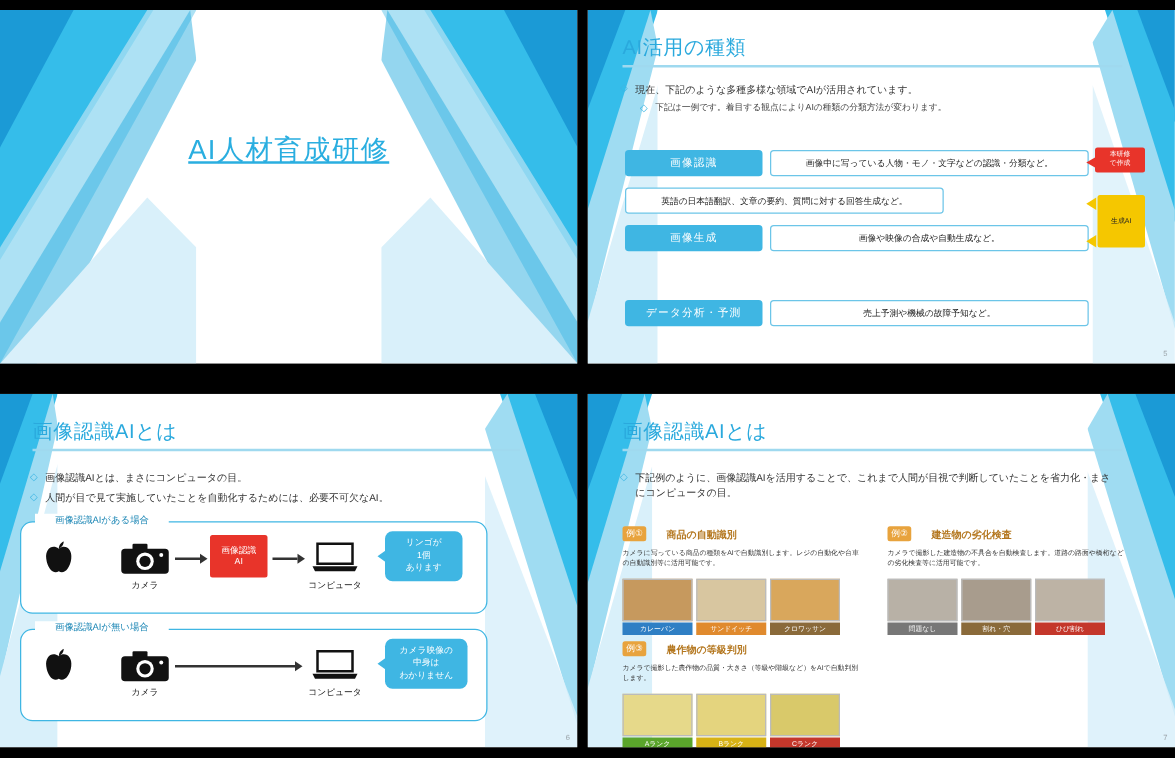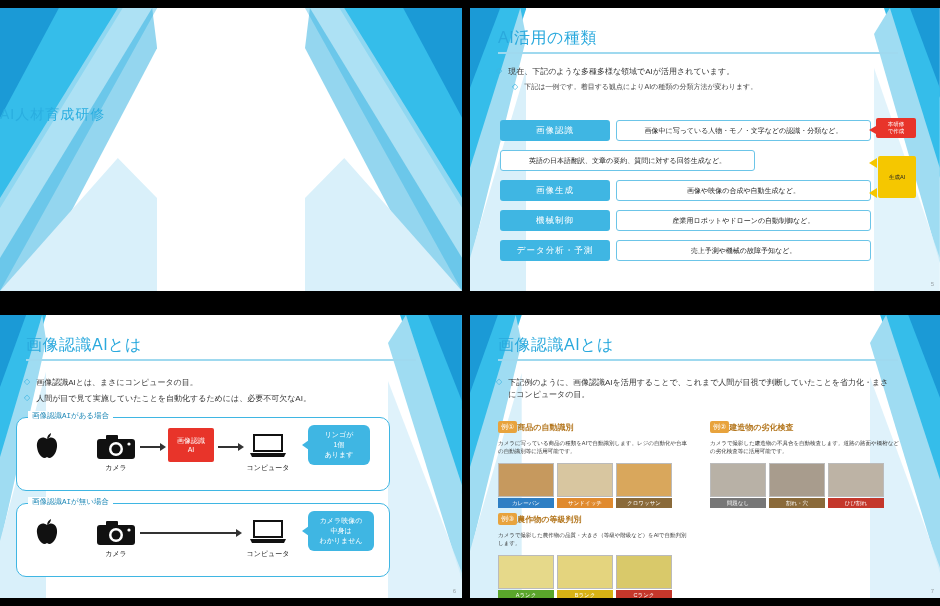--- a/index.html
+++ b/index.html
@@ -19,22 +19,22 @@
   
   .artL,.artR{position:absolute;top:0;height:100%;pointer-events:none;}
   .artL{left:0;width:34%;}
   .artR{right:0;width:34%;}
   .artL svg,.artR svg{width:100%;height:100%;display:block;}
 
   .slide-num{position:absolute;right:6px;bottom:4px;font-size:6px;color:#9aa3a8;}
 
   
   .big-title{
-    position:absolute;left:0;right:0;top:96px;text-align:left;
-    color:#2aaee0;font-size:14px;line-height:1.45;letter-spacing:1px;
+    position:absolute;left:0;right:0;top:96px;text-align:center;
+    color:#2aaee0;font-size:22px;line-height:1.45;letter-spacing:1px;text-decoration:underline;
   }
   .sec-title{
     position:absolute;color:#2aa9dd;font-size:16px;font-weight:normal;
     letter-spacing:.5px;
   }
   .title-underline{position:absolute;height:2px;background:#9fd9ef;}
 
   
   .bullet{position:absolute;display:flex;align-items:flex-start;gap:6px;}
   .bullet .mark{color:#3fb6e3;font-size:8px;line-height:1.3;}
@@ -62,21 +62,21 @@
   .tag-yellow{background:#f5c700;color:#222;}
   .arrow-red,.arrow-yellow{position:absolute;width:0;height:0;}
   .arrow-red{border-top:4px solid transparent;border-bottom:4px solid transparent;border-right:7px solid #e8342a;}
   .arrow-yellow{border-top:5px solid transparent;border-bottom:5px solid transparent;border-right:8px solid #f5c700;}
 
   
   .diagram-box{
     position:absolute;border:1px solid #3fb6e3;border-radius:10px;background:#fff;
   }
   .diagram-label{
-    position:absolute;background:#fff;color:#1b86b5;font-size:7.5px;padding:0 4px;font-family:Liberation Mono, monospace;
+    position:absolute;background:#fff;color:#1b86b5;font-size:7.5px;padding:0 16px;
   }
   .apple{position:absolute;}
   .cap{position:absolute;font-size:7px;color:#222;text-align:center;width:60px;}
   .arrow-line{position:absolute;height:2px;background:#333;}
   .arrow-head{
     position:absolute;width:0;height:0;border-top:4px solid transparent;
     border-bottom:4px solid transparent;border-left:6px solid #333;
   }
   .red-box{
     position:absolute;background:#e8342a;color:#fff;border-radius:2px;
@@ -88,21 +88,21 @@
     font-size:7px;text-align:center;display:flex;align-items:center;
     justify-content:center;line-height:1.4;padding:3px;box-sizing:border-box;
   }
   .callout:after{
     content:"";position:absolute;left:-6px;top:50%;margin-top:-5px;
     width:0;height:0;border-top:5px solid transparent;border-bottom:5px solid transparent;
     border-right:7px solid #3fb6e3;
   }
 
   
-  .ex-head{position:absolute;display:flex;align-items:center;gap:0;}
+  .ex-head{position:absolute;display:flex;align-items:center;gap:16px;}
   .ex-badge{
     background:#e8a33d;color:#fff;font-size:7px;border-radius:2px;padding:1px 3px;
   }
   .ex-title{color:#b4771f;font-size:8px;font-weight:bold;}
   .ex-body{position:absolute;font-size:5.5px;color:#333;line-height:1.5;width:190px;}
   .thumbs{position:absolute;display:flex;gap:3px;}
   .thumb{width:56px;}
   .thumb .img{width:56px;height:34px;border:1px solid #bbb;box-sizing:border-box;}
   .thumb .lbl{
     height:10px;color:#fff;font-size:5.5px;display:flex;align-items:center;
@@ -181,24 +181,20 @@
       <div class="cat-pill">画像認識</div>
       <div class="cat-desc">画像中に写っている人物・モノ・文字などの認識・分類など。</div>
     </div>
     <div class="cat-row" style="left:30px;top:142px;">
       <div class="cat-desc">英語の日本語翻訳、文章の要約、質問に対する回答生成など。</div>
     </div>
     <div class="cat-row" style="left:30px;top:172px;">
       <div class="cat-pill">画像生成</div>
       <div class="cat-desc">画像や映像の合成や自動生成など。</div>
     </div>
-    <div class="cat-row" style="left:30px;top:202px;">
-      <div class="cat-pill">機械制御</div>
-      <div class="cat-desc">産業用ロボットやドローンの自動制御など。</div>
-    </div>
     <div class="cat-row" style="left:30px;top:232px;align-items:center;">
       <div class="cat-pill">データ分析・予測</div>
       <div class="cat-desc">売上予測や機械の故障予知など。</div>
     </div>
 
     <div class="arrow-red" style="left:399px;top:118px;"></div>
     <div class="tag tag-red" style="left:406px;top:110px;width:40px;height:20px;flex-direction:column;">
       <div>本研修</div>
       <div>で作成</div>
     </div>

